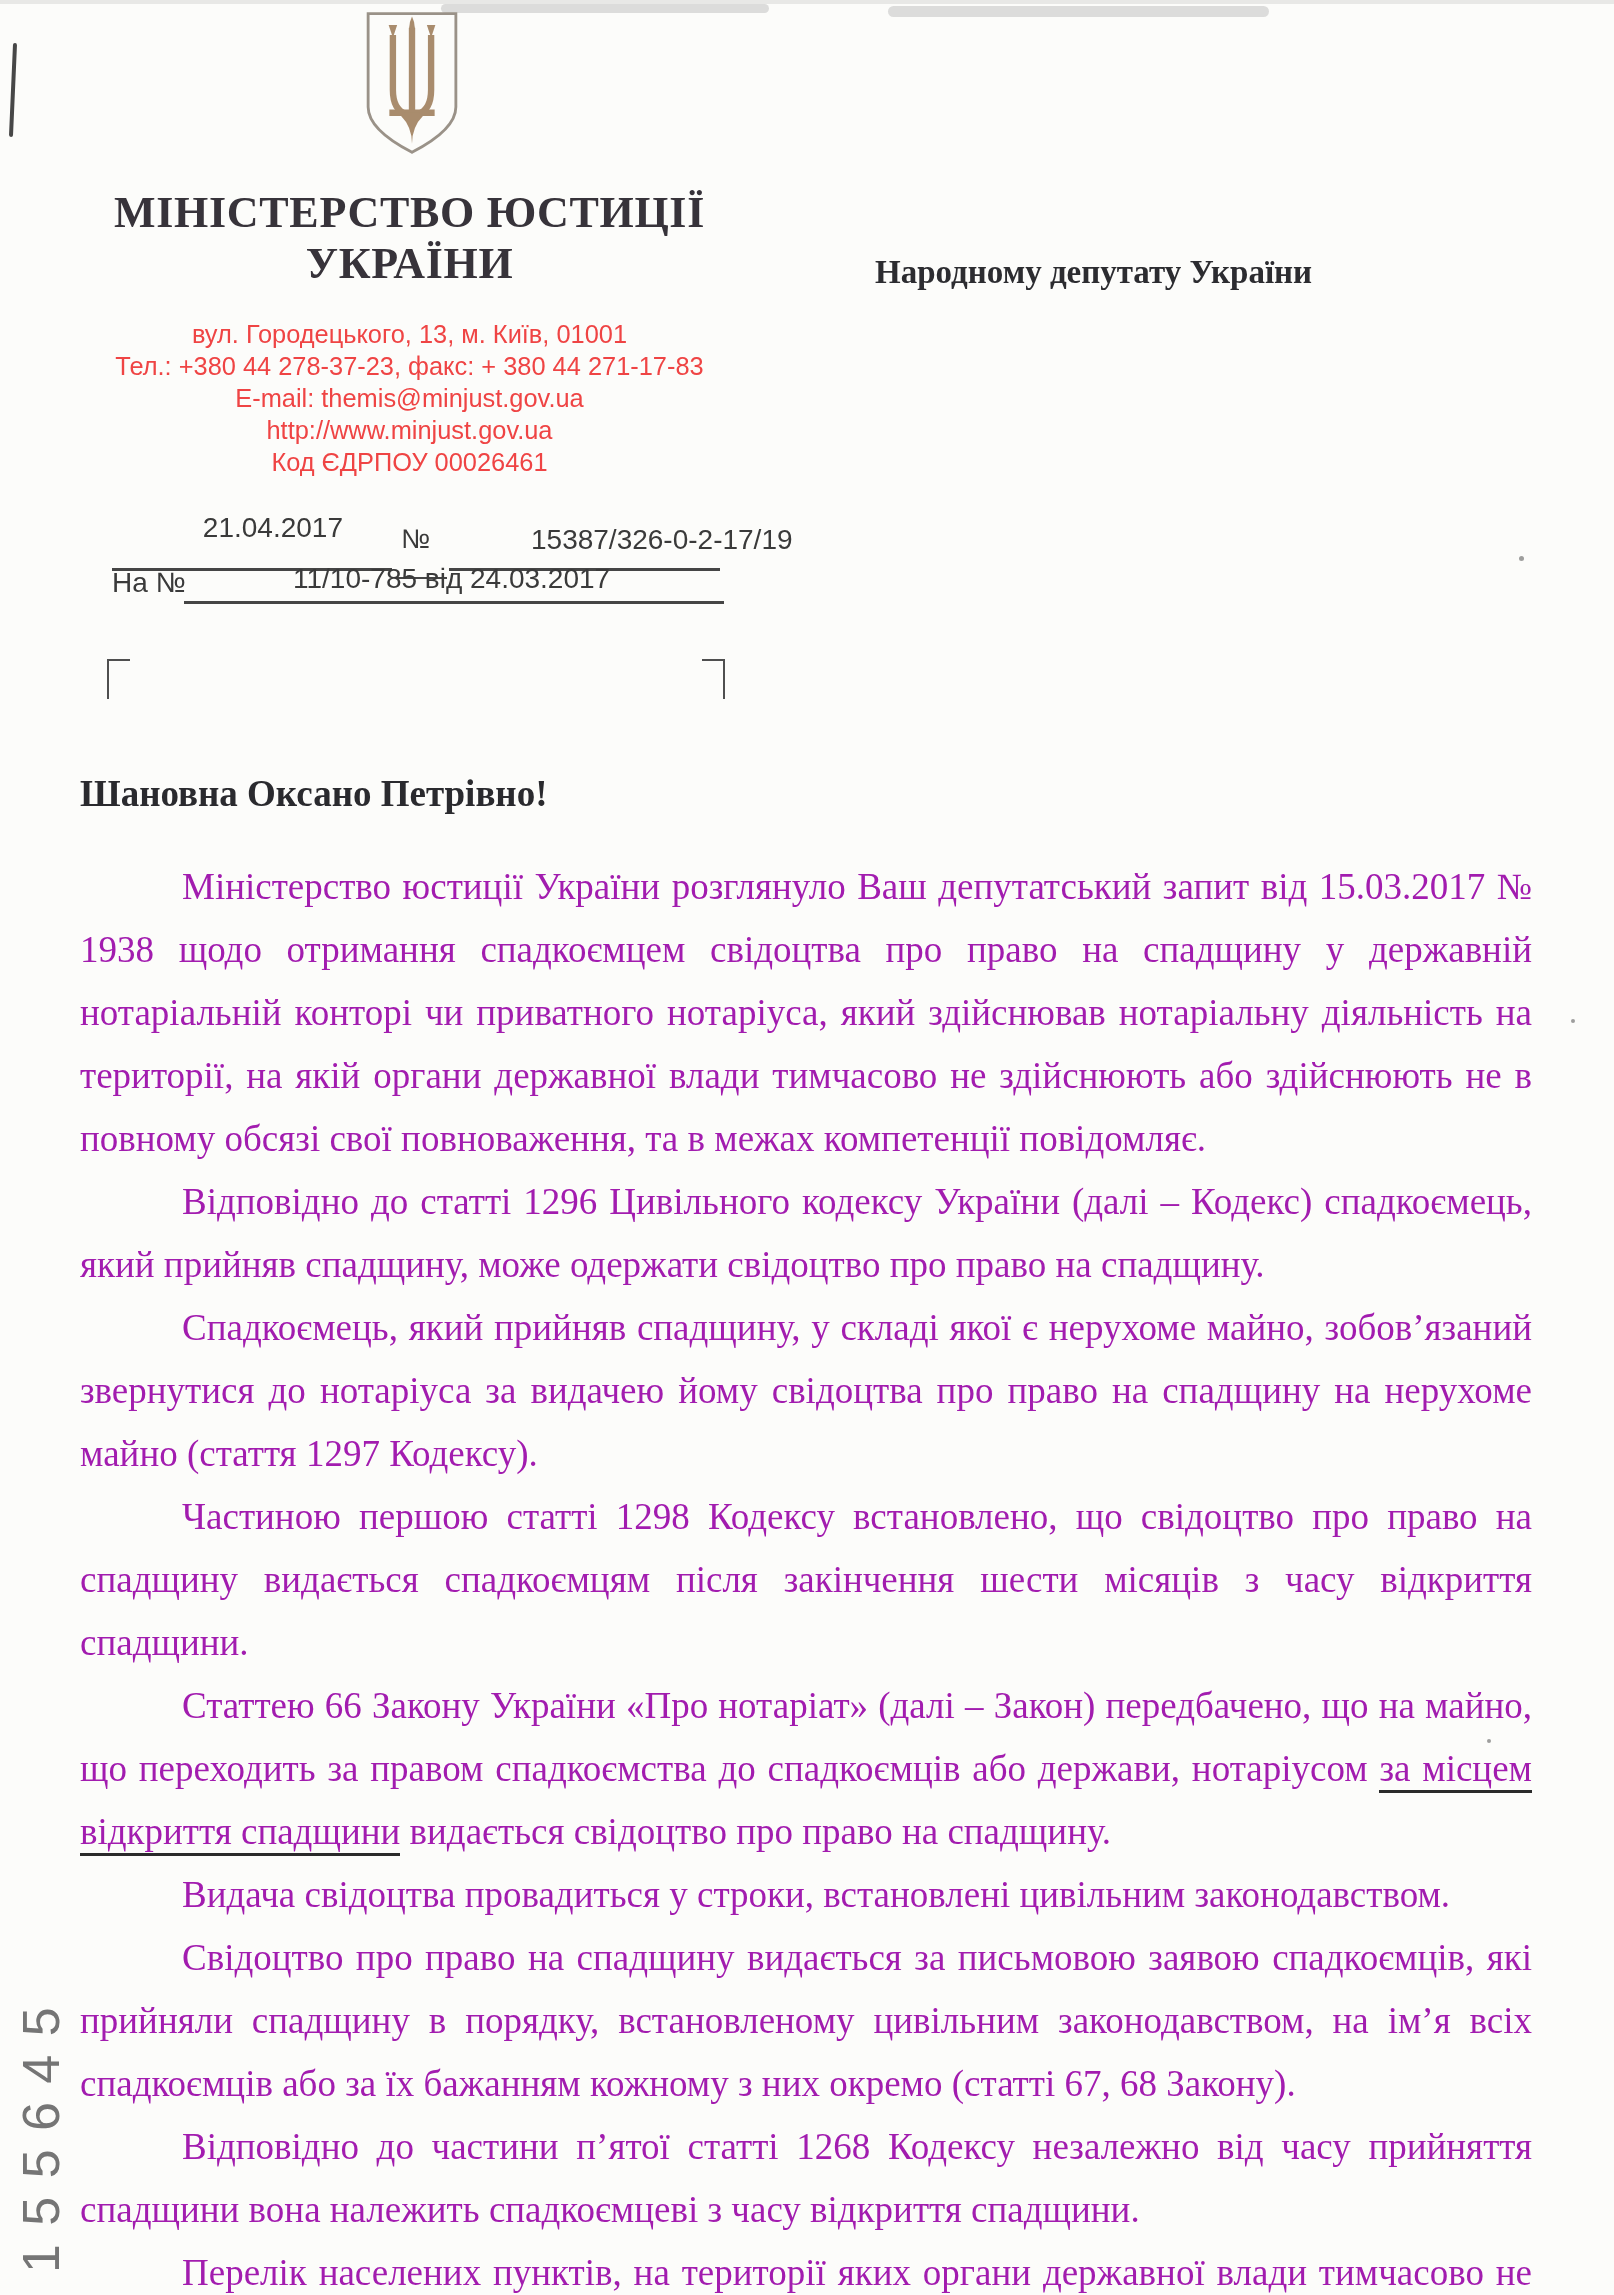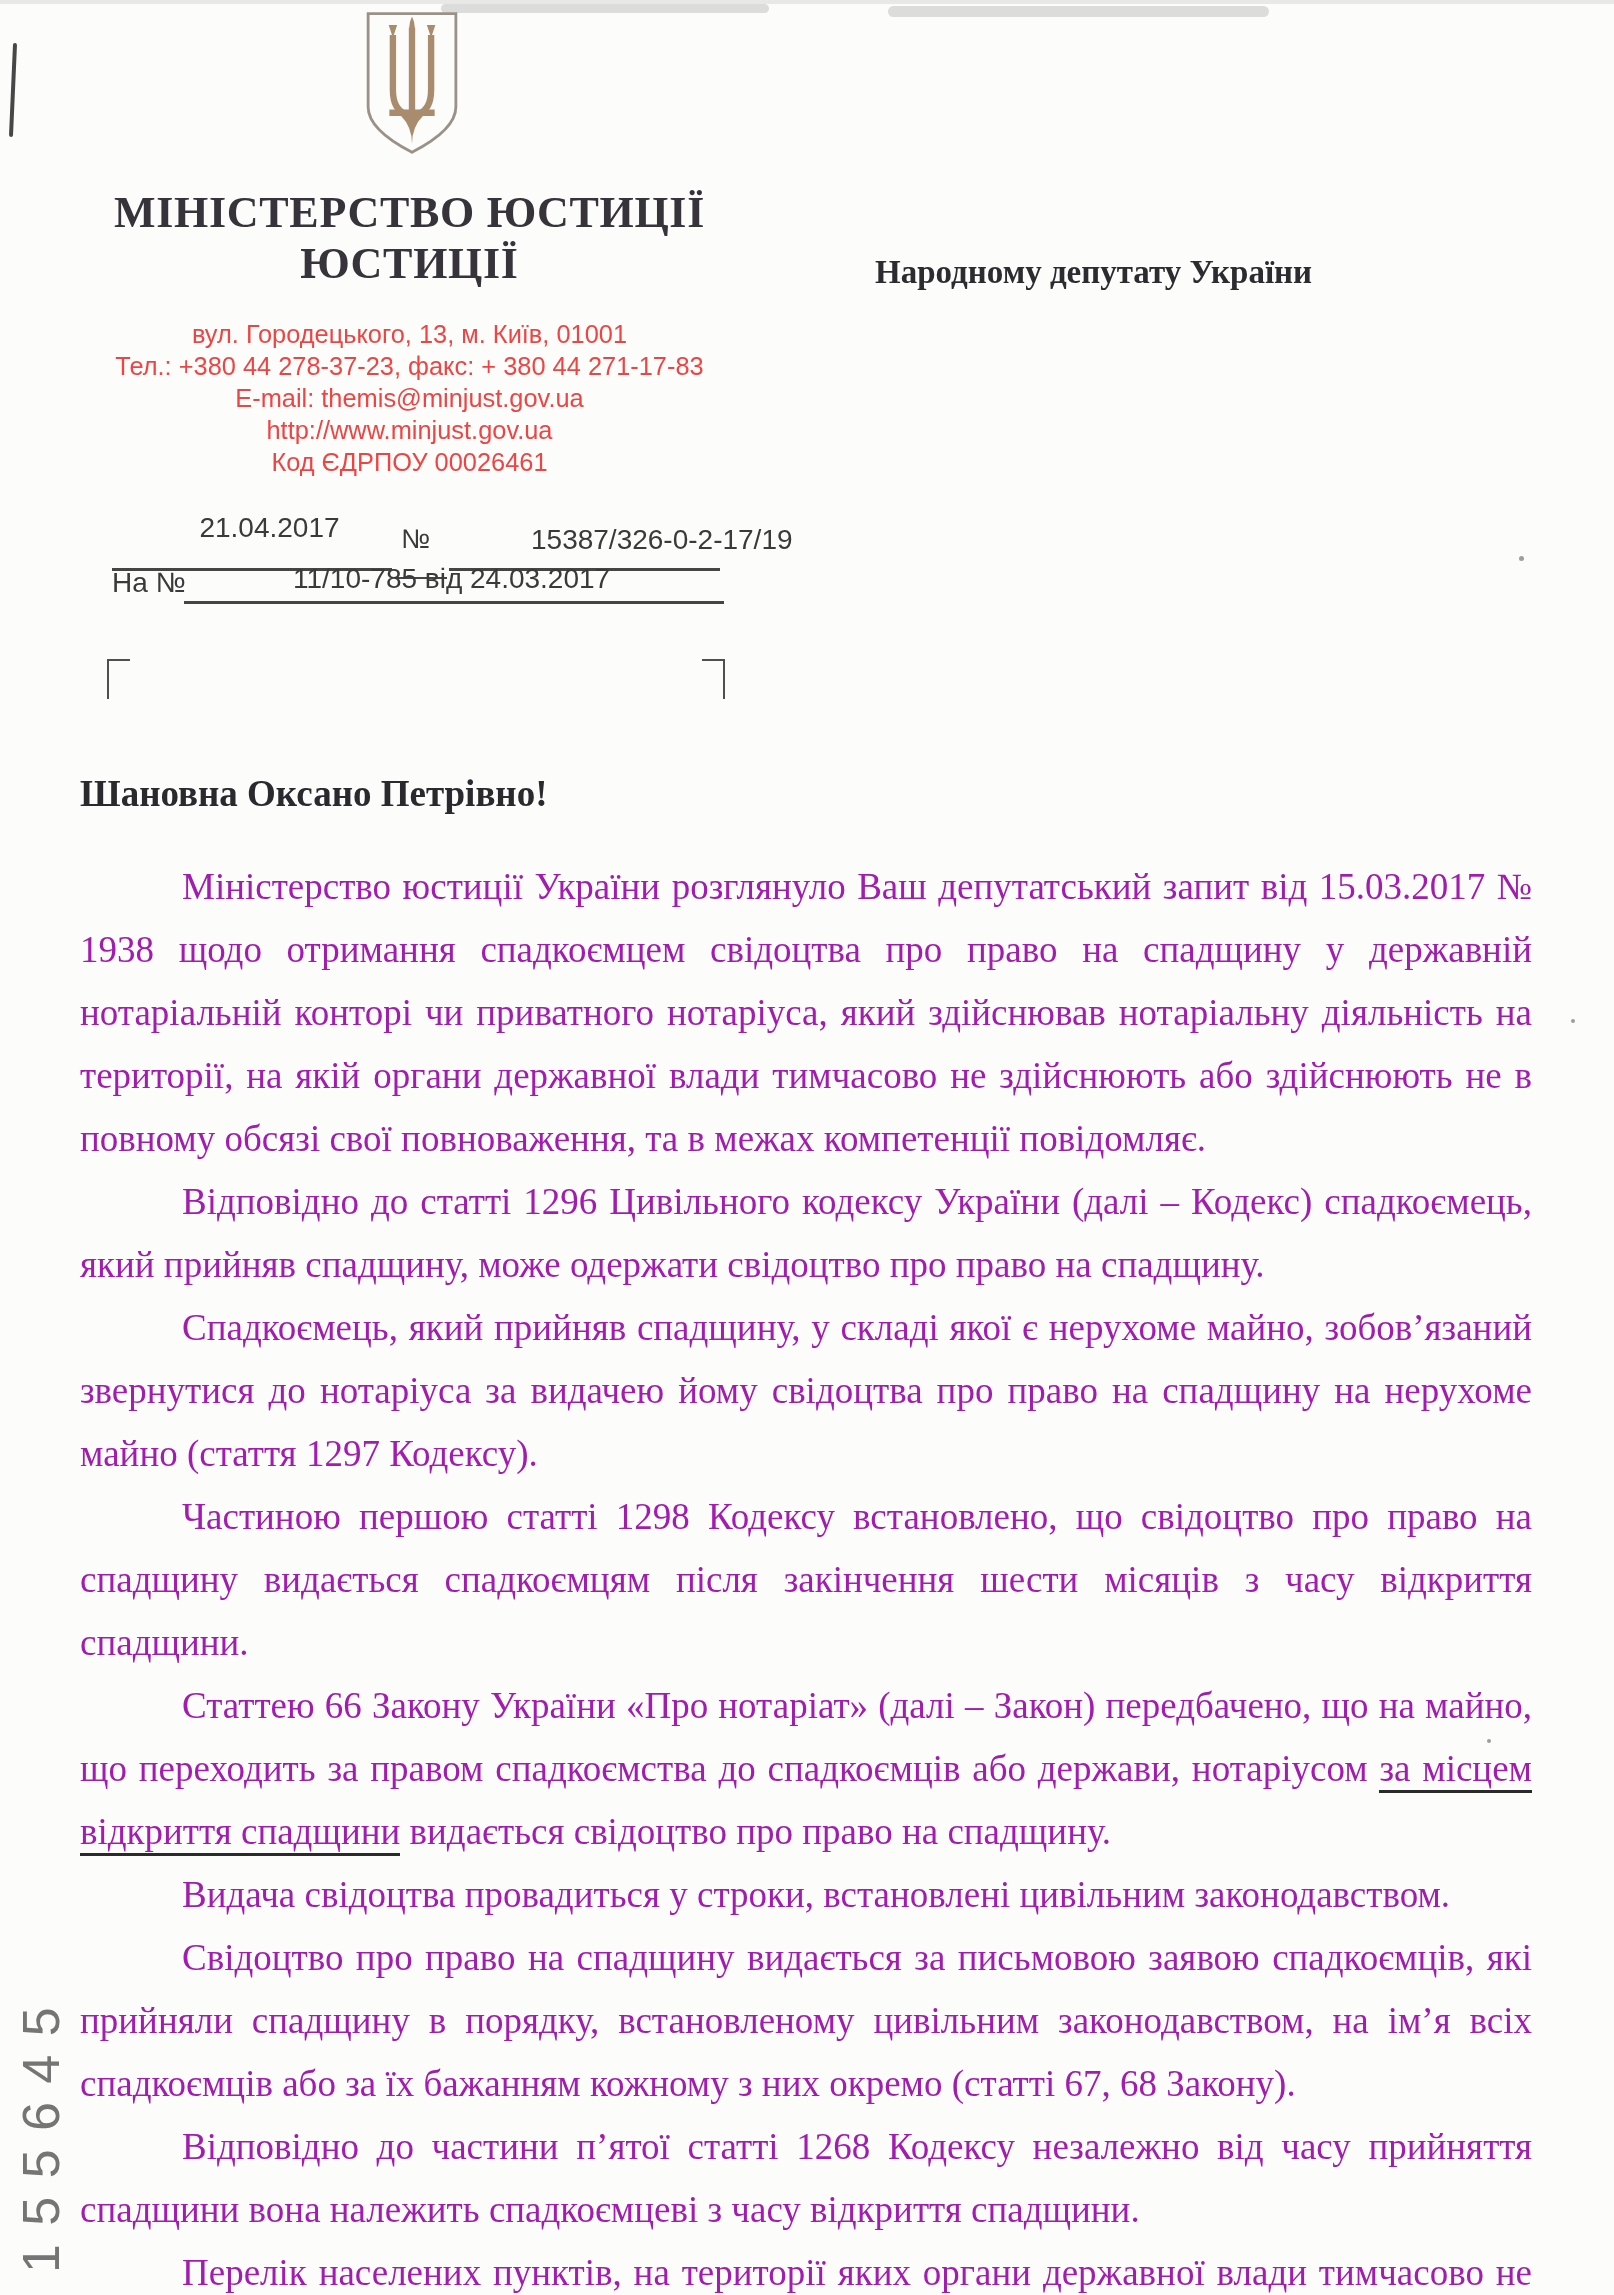--- a/index.html
+++ b/index.html
@@ -22,21 +22,21 @@
   .emblem{position:absolute;left:361px;top:4.2px;width:102px;height:150px;}
   
   .org-block{position:absolute;left:67px;top:185px;width:685px;text-align:center;}
   .org-name{font-weight:bold;font-size:44px;line-height:48px;color:#37333a;letter-spacing:0.7px;}
   .org-name.l2{margin-top:2.8px;}
   .org-contacts{margin-top:30px;font-family:"Liberation Sans",sans-serif;font-size:25.4px;line-height:32px;color:#ef4444;}
   
   .recipient{position:absolute;left:875px;top:246px;font-weight:bold;font-size:33px;line-height:45px;color:#2c2c30;}
   
   .ref{position:absolute;font-family:"Liberation Sans",sans-serif;font-size:28px;color:#3a3a3a;white-space:nowrap;}
-  .ref-date{left:190px;top:508px;width:159px;text-align:center;}
+  .ref-date{left:184px;top:508px;width:159px;text-align:right;}
   .ref-no-sign{left:401px;top:520px;font-size:27px;}
   .ref-out{left:531px;top:520px;}
   .ref-reply-label{left:112px;top:563px;}
   .ref-in{left:293px;top:559px;}
   .uline{position:absolute;background:#454545;height:2.8px;}
   .u1{left:112px;top:564px;width:280px;}
   .uN{left:396px;top:573px;width:51px;height:2.1px;}
   .u2{left:449px;top:564px;width:271px;}
   .u3{left:184px;top:597px;width:540px;}
   
@@ -85,21 +85,21 @@
       </g>
       <path d="M45 42 L39 24 L51 24 Z" fill="#a98c6d"></path>
       <path d="M99 42 L93 24 L105 24 Z" fill="#a98c6d"></path>
       <path d="M72 12 q-8 16 0 32 q8 -16 0 -32" fill="#a98c6d"></path>
       <path d="M56 152 Q72 168 72 192 Q72 168 88 152 L82 148 H62 Z" fill="#a98c6d"></path>
     </svg>
   </div>
 
   <div class="org-block">
     <div class="org-name l1">МІНІСТЕРСТВО ЮСТИЦІЇ</div>
-    <div class="org-name l2">ЮСТИЦІЇ</div>
+    <div class="org-name l2">УКРАЇНИ</div>
     <div class="org-contacts">
       <div>вул. Городецького, 13, м. Київ, 01001</div>
       <div>Тел.: +380 44 278-37-23, факс: + 380 44 271-17-83</div>
       <div>E-mail: themis@minjust.gov.ua</div>
       <div>http://www.minjust.gov.ua</div>
       <div>Код ЄДРПОУ 00026461</div>
     </div>
   </div>
 
   <div class="recipient">

